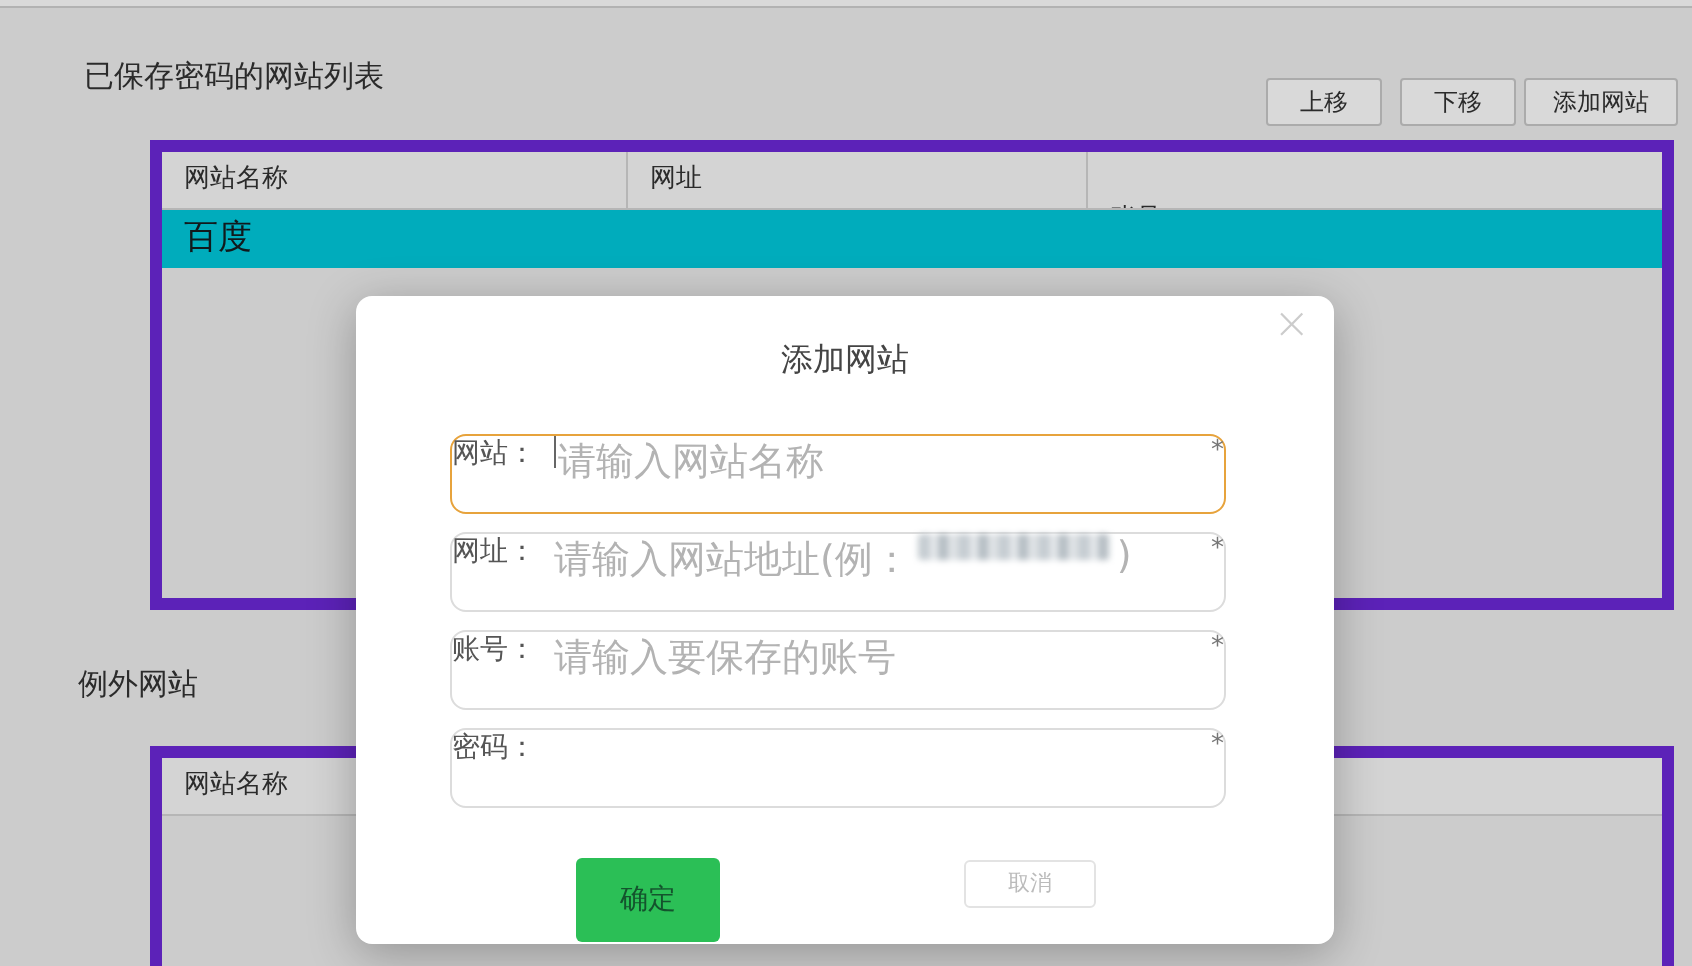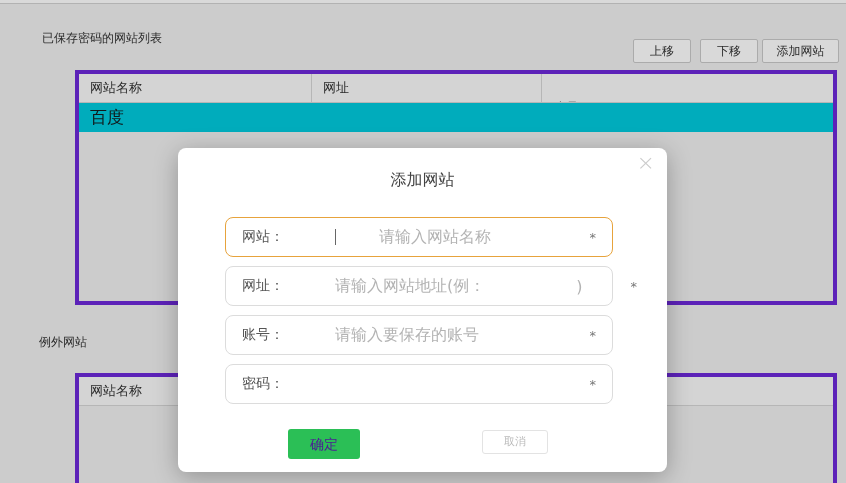--- a/index.html
+++ b/index.html
@@ -10,35 +10,35 @@
   html,body{margin:0;padding:0;background:#f0f0f0;}
   .page{
     position:relative;width:846px;height:483px;overflow:hidden;
     background:#f0f0f0;
     font-family:"DejaVu Sans","Liberation Sans",sans-serif;
     font-size:14px;color:#333;
   }
   
   .top-strip{position:absolute;left:0;top:0;width:846px;height:3px;background:#ffffff;border-bottom:1px solid #d2d2d2;}
 
-  .section-title{position:absolute;font-size:12px;color:#333;line-height:20px;}
+  .section-title{position:absolute;font-size:15px;color:#333;line-height:20px;}
   .t1{left:42px;top:28px;}
   .t2{left:39px;top:332px;}
 
   .tbtn{
     position:absolute;top:39px;height:24px;box-sizing:border-box;
     background:#ffffff;border:1px solid #c9c9c9;border-radius:2px;
     font-family:inherit;font-size:12px;color:#333;padding:0;line-height:22px;
     cursor:pointer;
   }
   .b-up{left:633px;width:58px;}
   .b-down{left:700px;width:58px;}
   .b-add{left:762px;width:77px;}
 
-  .table{position:absolute;left:75px;box-sizing:border-box;border:4px solid #6d28d9;}
+  .table{position:absolute;left:75px;box-sizing:border-box;border:6px solid #6d28d9;}
   .saved-table{top:70px;width:762px;height:235px;}
   .exc-table{top:373px;width:762px;height:110px;border-bottom:none;}
   .thead{display:flex;height:29px;background:#fafafa;border-bottom:1px solid #d6d6d6;box-sizing:border-box;}
   .th{
     box-sizing:border-box;font-size:13px;color:#333;line-height:28px;
     padding-left:11px;border-right:1px solid #d6d6d6;overflow:hidden;white-space:nowrap;
   }
   .c1{width:233px;}
   .c2{width:230px;}
   .c3{flex:1;border-right:none;margin-top:20px;}
@@ -55,39 +55,39 @@
   }
   .close{
     position:absolute;top:2px;right:12px;font-size:22px;line-height:26px;
     color:#cccccc;cursor:pointer;font-weight:300;
   }
   .mtitle{position:absolute;left:0;top:22px;width:100%;text-align:center;font-size:16px;color:#444;}
 
   .field{
     position:absolute;left:47px;width:388px;height:40px;box-sizing:border-box;
     border:1px solid #dcdcdc;border-radius:8px;background:#fff;
-    display:flex;align-items:center;padding:0 16px;cursor:text;gap:42px;
+    display:flex;padding:0 0;cursor:text;
   }
   .f1{top:69px;border-color:var(--focus-border);}
   .f2{top:118px;}
   .f3{top:167px;}
   .f4{top:216px;}
   .flabel{font-size:14px;color:#555;margin-right:9px;white-space:nowrap;}
-  .ph{font-size:16px;color:#b3b3b3;white-space:nowrap;}
+  .ph{font-size:19px;color:#b3b3b3;white-space:nowrap;}
   .caret{width:1px;height:16px;background:#666;margin-right:1px;}
   .req{margin-left:auto;color:#777;font-size:13px;padding-left:6px;}
   .blur-redact{
     display:inline-block;width:96px;height:13px;margin:0 3px 0 4px;border-radius:2px;
     background:repeating-linear-gradient(90deg,#c6cdd2 0 6px,#e6e9ec 6px 10px,#b6bec4 10px 15px,#dfe3e6 15px 20px);
     filter:blur(1.6px);vertical-align:middle;
   }
 
   .confirm{
-    position:absolute;left:110px;top:281px;width:72px;height:30px;
-    background:var(--accent-green);color:#4c1d95;border:none;border-radius:3px;
+    position:absolute;left:110px;top:281px;width:72px;height:42px;
+    background:var(--accent-green);color:#14532d;border:none;border-radius:3px;
     font-family:inherit;font-size:14px;line-height:26px;padding:0;cursor:pointer;
   }
   .cancel{
     position:absolute;left:304px;top:282px;width:66px;height:24px;box-sizing:border-box;
     background:#fff;color:#bbb;border:1px solid #e3e3e3;border-radius:3px;
     font-family:inherit;font-size:11px;line-height:22px;padding:0;cursor:pointer;
   }
 </style>
 </head>
 <body>

